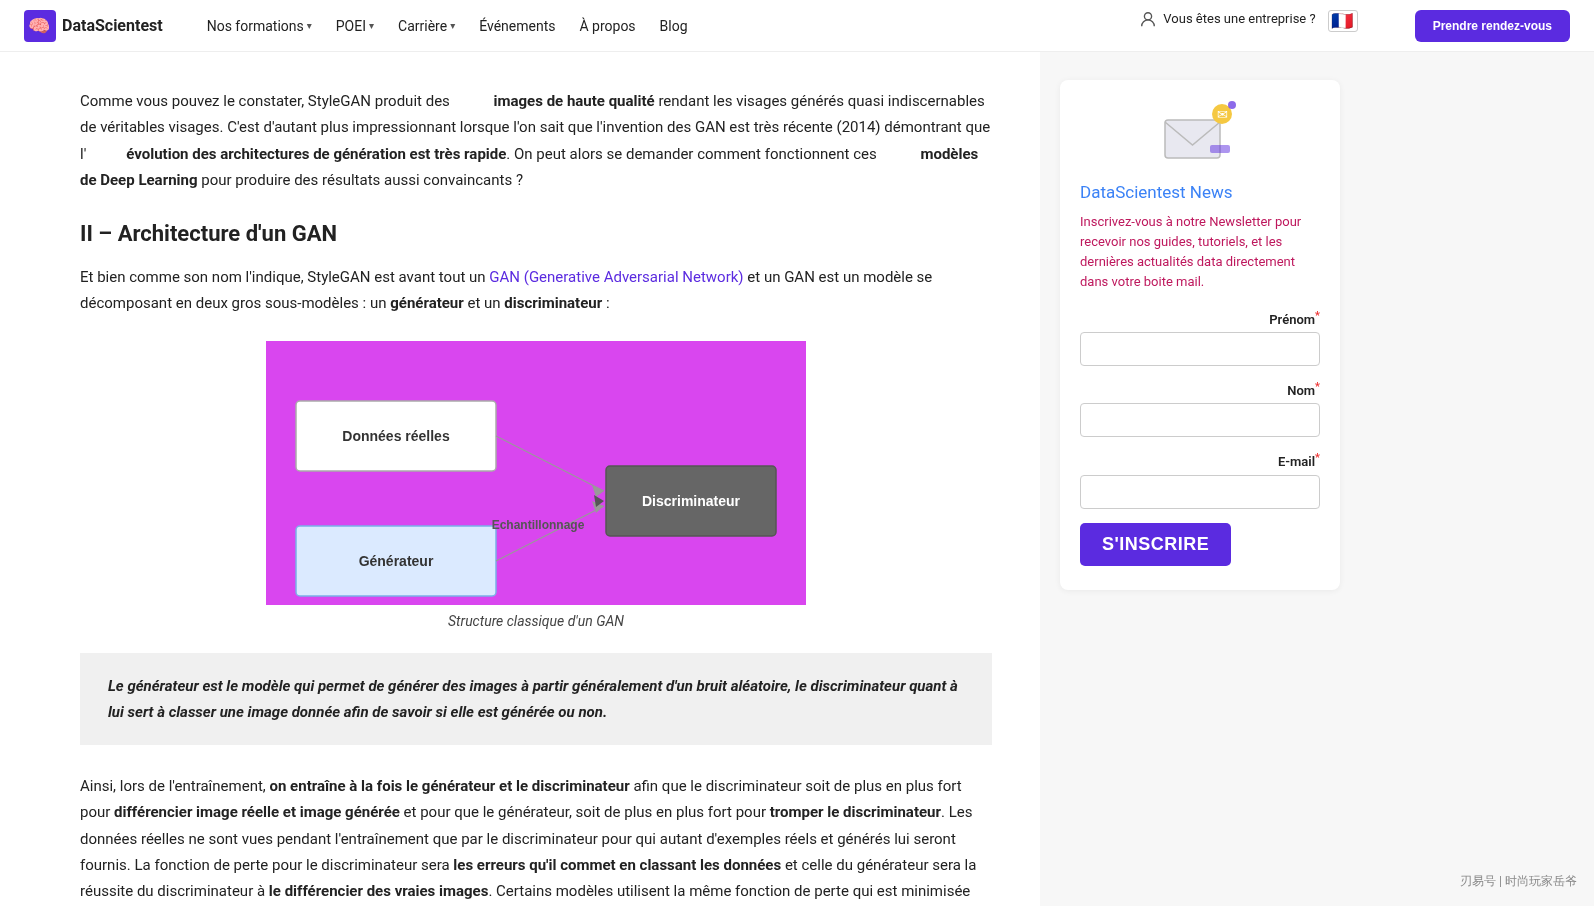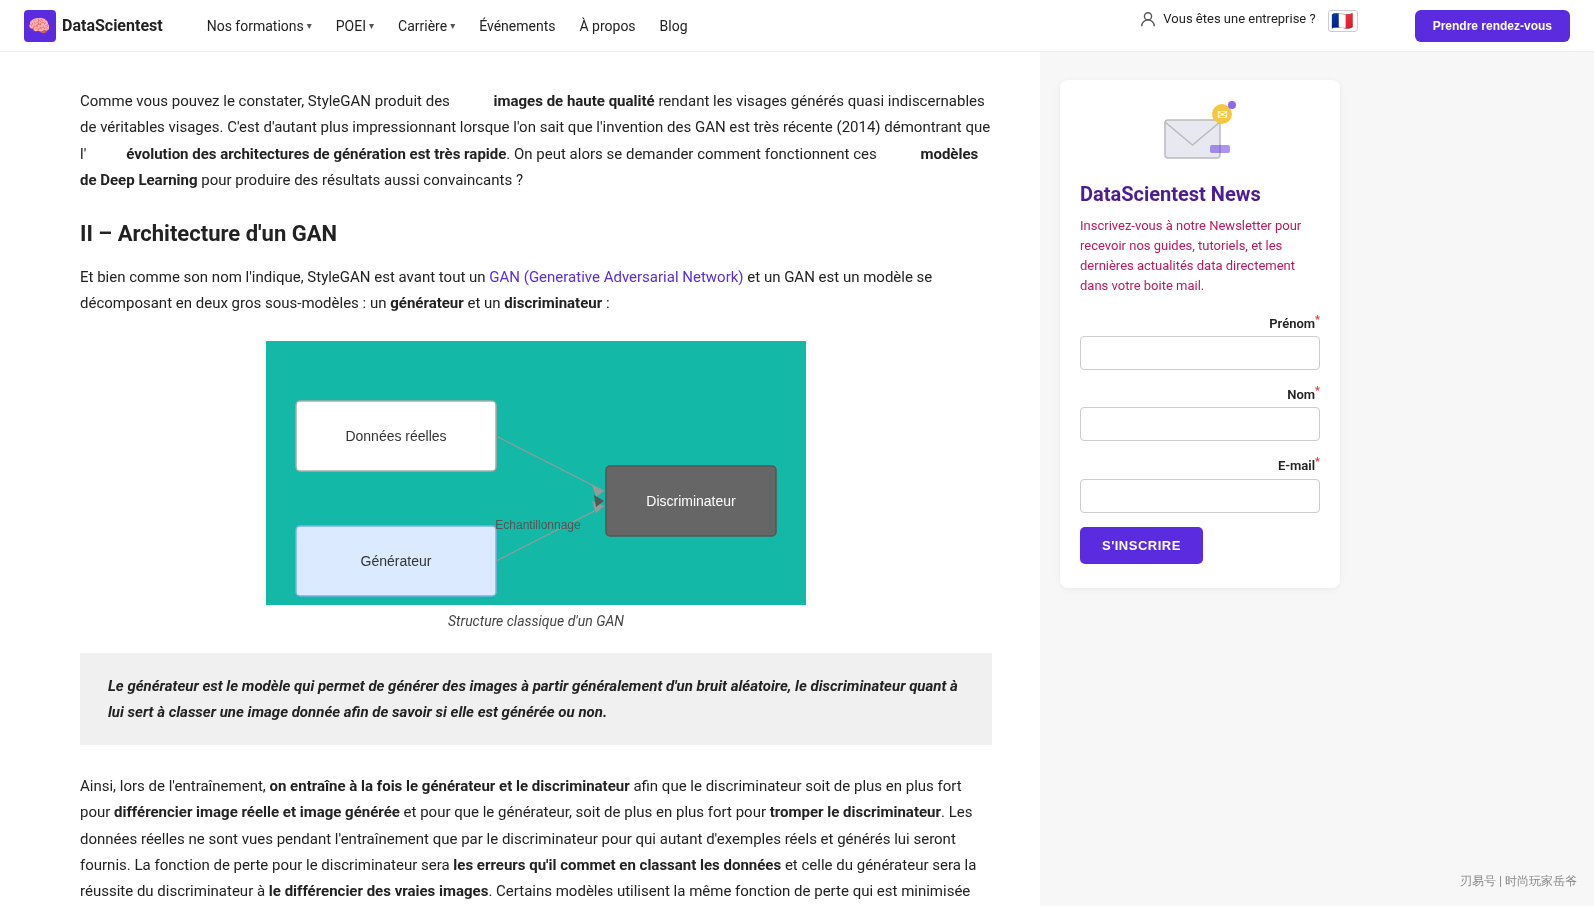--- a/index.html
+++ b/index.html
@@ -72,22 +72,23 @@
 
     .section-intro { font-size: 15px; line-height: 1.75; color: #222; margin-bottom: 24px; }
     .section-intro a { color: #5b2be0; text-decoration: none; }
 
     
     .diagram-container {
       display: flex; flex-direction: column; align-items: center;
       margin: 24px 0 8px 0;
     }
     .diagram-svg-wrap {
-      background: #14b8a6;
+      background: #d946ef;
       width: 540px;
+      font-weight: bold;
     }
     .diagram-caption {
       font-size: 14px; color: #444; font-style: italic; margin-top: 8px; text-align: center;
     }
 
     
     .quote-block {
       background: #f0f0f0;
       border-left: none;
       padding: 20px 28px;
@@ -114,21 +115,21 @@
       padding: 20px 20px 24px 20px;
       box-shadow: 0 1px 6px rgba(0,0,0,0.06);
     }
     .newsletter-icon-row {
       display: flex; justify-content: center; margin-bottom: 12px;
     }
     .newsletter-icon {
       width: 80px; height: 70px;
     }
     .newsletter-title {
-      font-size: 20px; font-weight: 700; color: #4c1d95; margin-bottom: 10px;
+      font-size: 17px; font-weight: 400; color: #3b82f6; margin-bottom: 10px;
     }
     .newsletter-desc {
       font-size: 13px; color: #be185d; line-height: 1.55; margin-bottom: 16px;
     }
     .form-label {
       font-size: 13px; font-weight: 600; color: #222; margin-bottom: 5px; display: block; text-align: right;
     }
     .form-label sup { color: #e33; font-size: 11px; }
     .form-input {
       width: 100%; border: 1px solid #ccc; border-radius: 4px;
@@ -136,21 +137,21 @@
       outline: none; margin-bottom: 14px;
     }
     .checkbox-row {
       display: flex; align-items: flex-start; gap: 8px; margin-bottom: 18px;
     }
     .checkbox-input { margin-top: 2px; width: 14px; height: 14px; flex-shrink: 0; cursor: pointer; }
     .checkbox-label { font-size: 12px; color: #444; line-height: 1.45; }
     .checkbox-label a { color: #5b2be0; text-decoration: none; }
     .btn-subscribe {
       background: #5b2be0; color: #fff; border: none; border-radius: 5px;
-      padding: 11px 22px; font-size: 13px; font-weight: 700; cursor: pointer;
+      padding: 11px 22px; font-size: 18px; font-weight: 700; cursor: pointer;
       letter-spacing: 0.5px;
     }
 
     
     .bottom-right-brand {
       position: fixed; bottom: 16px; right: 17px;
       font-size: 12px; color: #888;
       display: flex; align-items: center; gap: 6px;
     }
   </style>

